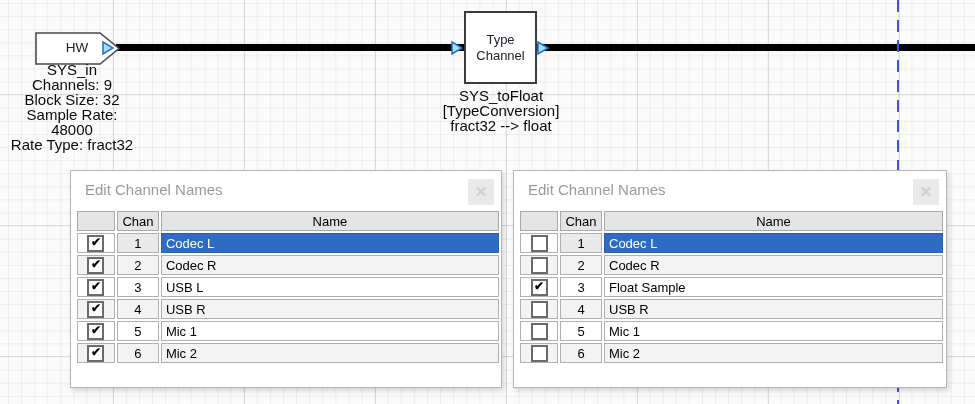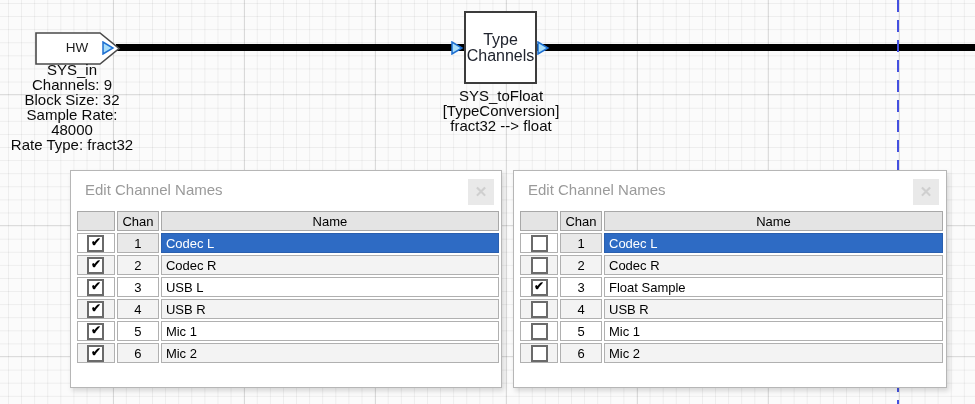--- a/index.html
+++ b/index.html
@@ -26,21 +26,21 @@
   .wire{ position:absolute; left:116px; top:44px; width:859px; height:7px; background:#000; z-index:1; }
 
   .hw-shape{ position:absolute; left:35px; top:32px; z-index:2; }
   .hw-text{ position:absolute; left:35px; top:32px; width:84px; height:23px;
     line-height:31px; text-align:center; font-size:13.5px; color:#1c1c1c; z-index:2;}
 
   .tc-block{
     position:absolute; left:464px; top:11px; width:69px; height:69px; z-index:2;
     background:#fff; border:2px solid #3c3c3c;
     display:flex; flex-direction:column; align-items:center; justify-content:center;
-    font-size:16px; color:#20242e; line-height:16px;
+    font-size:13px; color:#20242e; line-height:16px;
   }
 
   .port{ position:absolute; z-index:4; }
 
   .blk-label{ position:absolute; text-align:center; font-size:15px; color:#0a0a0a; line-height:15px; z-index:2;}
   .hw-label{ left:4px; top:62px; width:136px; }
   .tc-label{ left:421px; top:88px; width:160px; }
 
   
   .dialog{
@@ -95,21 +95,21 @@
   <div class="blk-label hw-label">
     <div>SYS_in</div>
     <div>Channels: 9</div>
     <div>Block Size: 32</div>
     <div>Sample Rate: 48000</div>
     <div>Rate Type: fract32</div>
   </div>
 
   <div class="tc-block">
     <div>Type</div>
-    <div>Channels</div>
+    <div>Channel</div>
   </div>
   <svg class="port" style="left:451px; top:41px;" width="13" height="14" viewBox="0 0 13 14">
     <polygon points="1,1 1,13 11,7" fill="#a9def9" stroke="#1d6fd1" stroke-width="1.5"></polygon>
   </svg>
   <svg class="port" style="left:537px; top:41px;" width="13" height="14" viewBox="0 0 13 14">
     <polygon points="1,1 1,13 11,7" fill="#a9def9" stroke="#1d6fd1" stroke-width="1.5"></polygon>
   </svg>
   <div class="blk-label tc-label">
     <div>SYS_toFloat</div>
     <div>[TypeConversion]</div>

